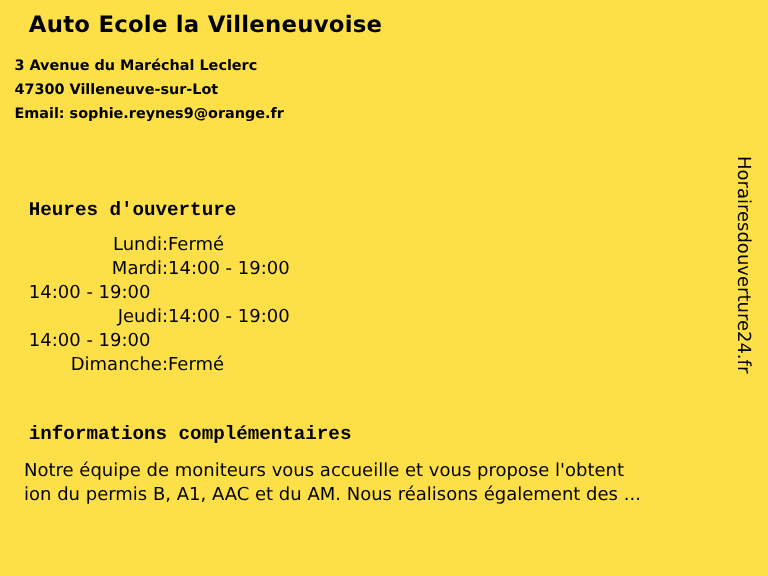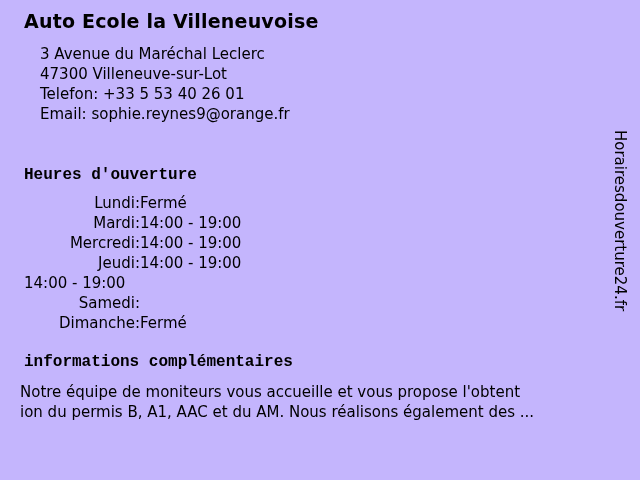--- a/index.html
+++ b/index.html
@@ -8,38 +8,39 @@
     height: 480px;
     background: #ffffff;
     font-family: "DejaVu Sans", "Liberation Sans", sans-serif;
     color: #000000;
     overflow: hidden;
   }
   .page {
     position: relative;
     width: 640px;
     height: 480px;
-    background: #c4b5fd;
+    background: #fde047;
   }
   .title {
     position: absolute;
     left: 24px;
     top: 8px;
     font-size: 19px;
     font-weight: bold;
     line-height: 26px;
     letter-spacing: 0.2px;
     white-space: nowrap;
   }
   .contact {
     position: absolute;
-    left: 40px;
+    left: 12px;
     top: 44px;
-    font-size: 15px;
+    font-size: 12px;
     line-height: 20px;
+    font-weight: bold;
   }
   .contact .line { white-space: nowrap; }
   .section-heading {
     position: absolute;
     left: 24px;
     font-size: 16px;
     font-weight: bold;
     line-height: 20px;
     white-space: nowrap;
     font-family: Liberation Mono, monospace;
@@ -79,48 +80,45 @@
 </head>
 <body>
 
 <div class="page">
 
   <h1 class="title">Auto Ecole la Villeneuvoise</h1>
 
   <div class="contact">
     <div class="line">3 Avenue du Maréchal Leclerc</div>
     <div class="line">47300 Villeneuve-sur-Lot</div>
-    <div class="line"><span>Telefon:</span> <span>+33 5 53 40 26 01</span></div>
     <div class="line"><span>Email:</span> <span>sophie.reynes9@orange.fr</span></div>
   </div>
 
   <h2 class="section-heading heading-hours">Heures d'ouverture</h2>
 
   <div class="hours-table">
     <div class="hours-row">
       <span class="hours-day">Lundi:</span>
       <span class="hours-value">Fermé</span>
     </div>
     <div class="hours-row">
       <span class="hours-day">Mardi:</span>
       <span class="hours-value">14:00 - 19:00</span>
     </div>
     <div class="hours-row">
-      <span class="hours-day">Mercredi:</span>
       <span class="hours-value">14:00 - 19:00</span>
     </div>
     <div class="hours-row">
       <span class="hours-day">Jeudi:</span>
       <span class="hours-value">14:00 - 19:00</span>
     </div>
     <div class="hours-row">
       <span class="hours-value">14:00 - 19:00</span>
     </div>
     <div class="hours-row">
-      <span class="hours-day">Samedi:</span>
     </div>
     <div class="hours-row">
       <span class="hours-day">Dimanche:</span>
       <span class="hours-value">Fermé</span>
     </div>
   </div>
 
   <h2 class="section-heading heading-info">informations complémentaires</h2>
 
   <div class="info-text">

